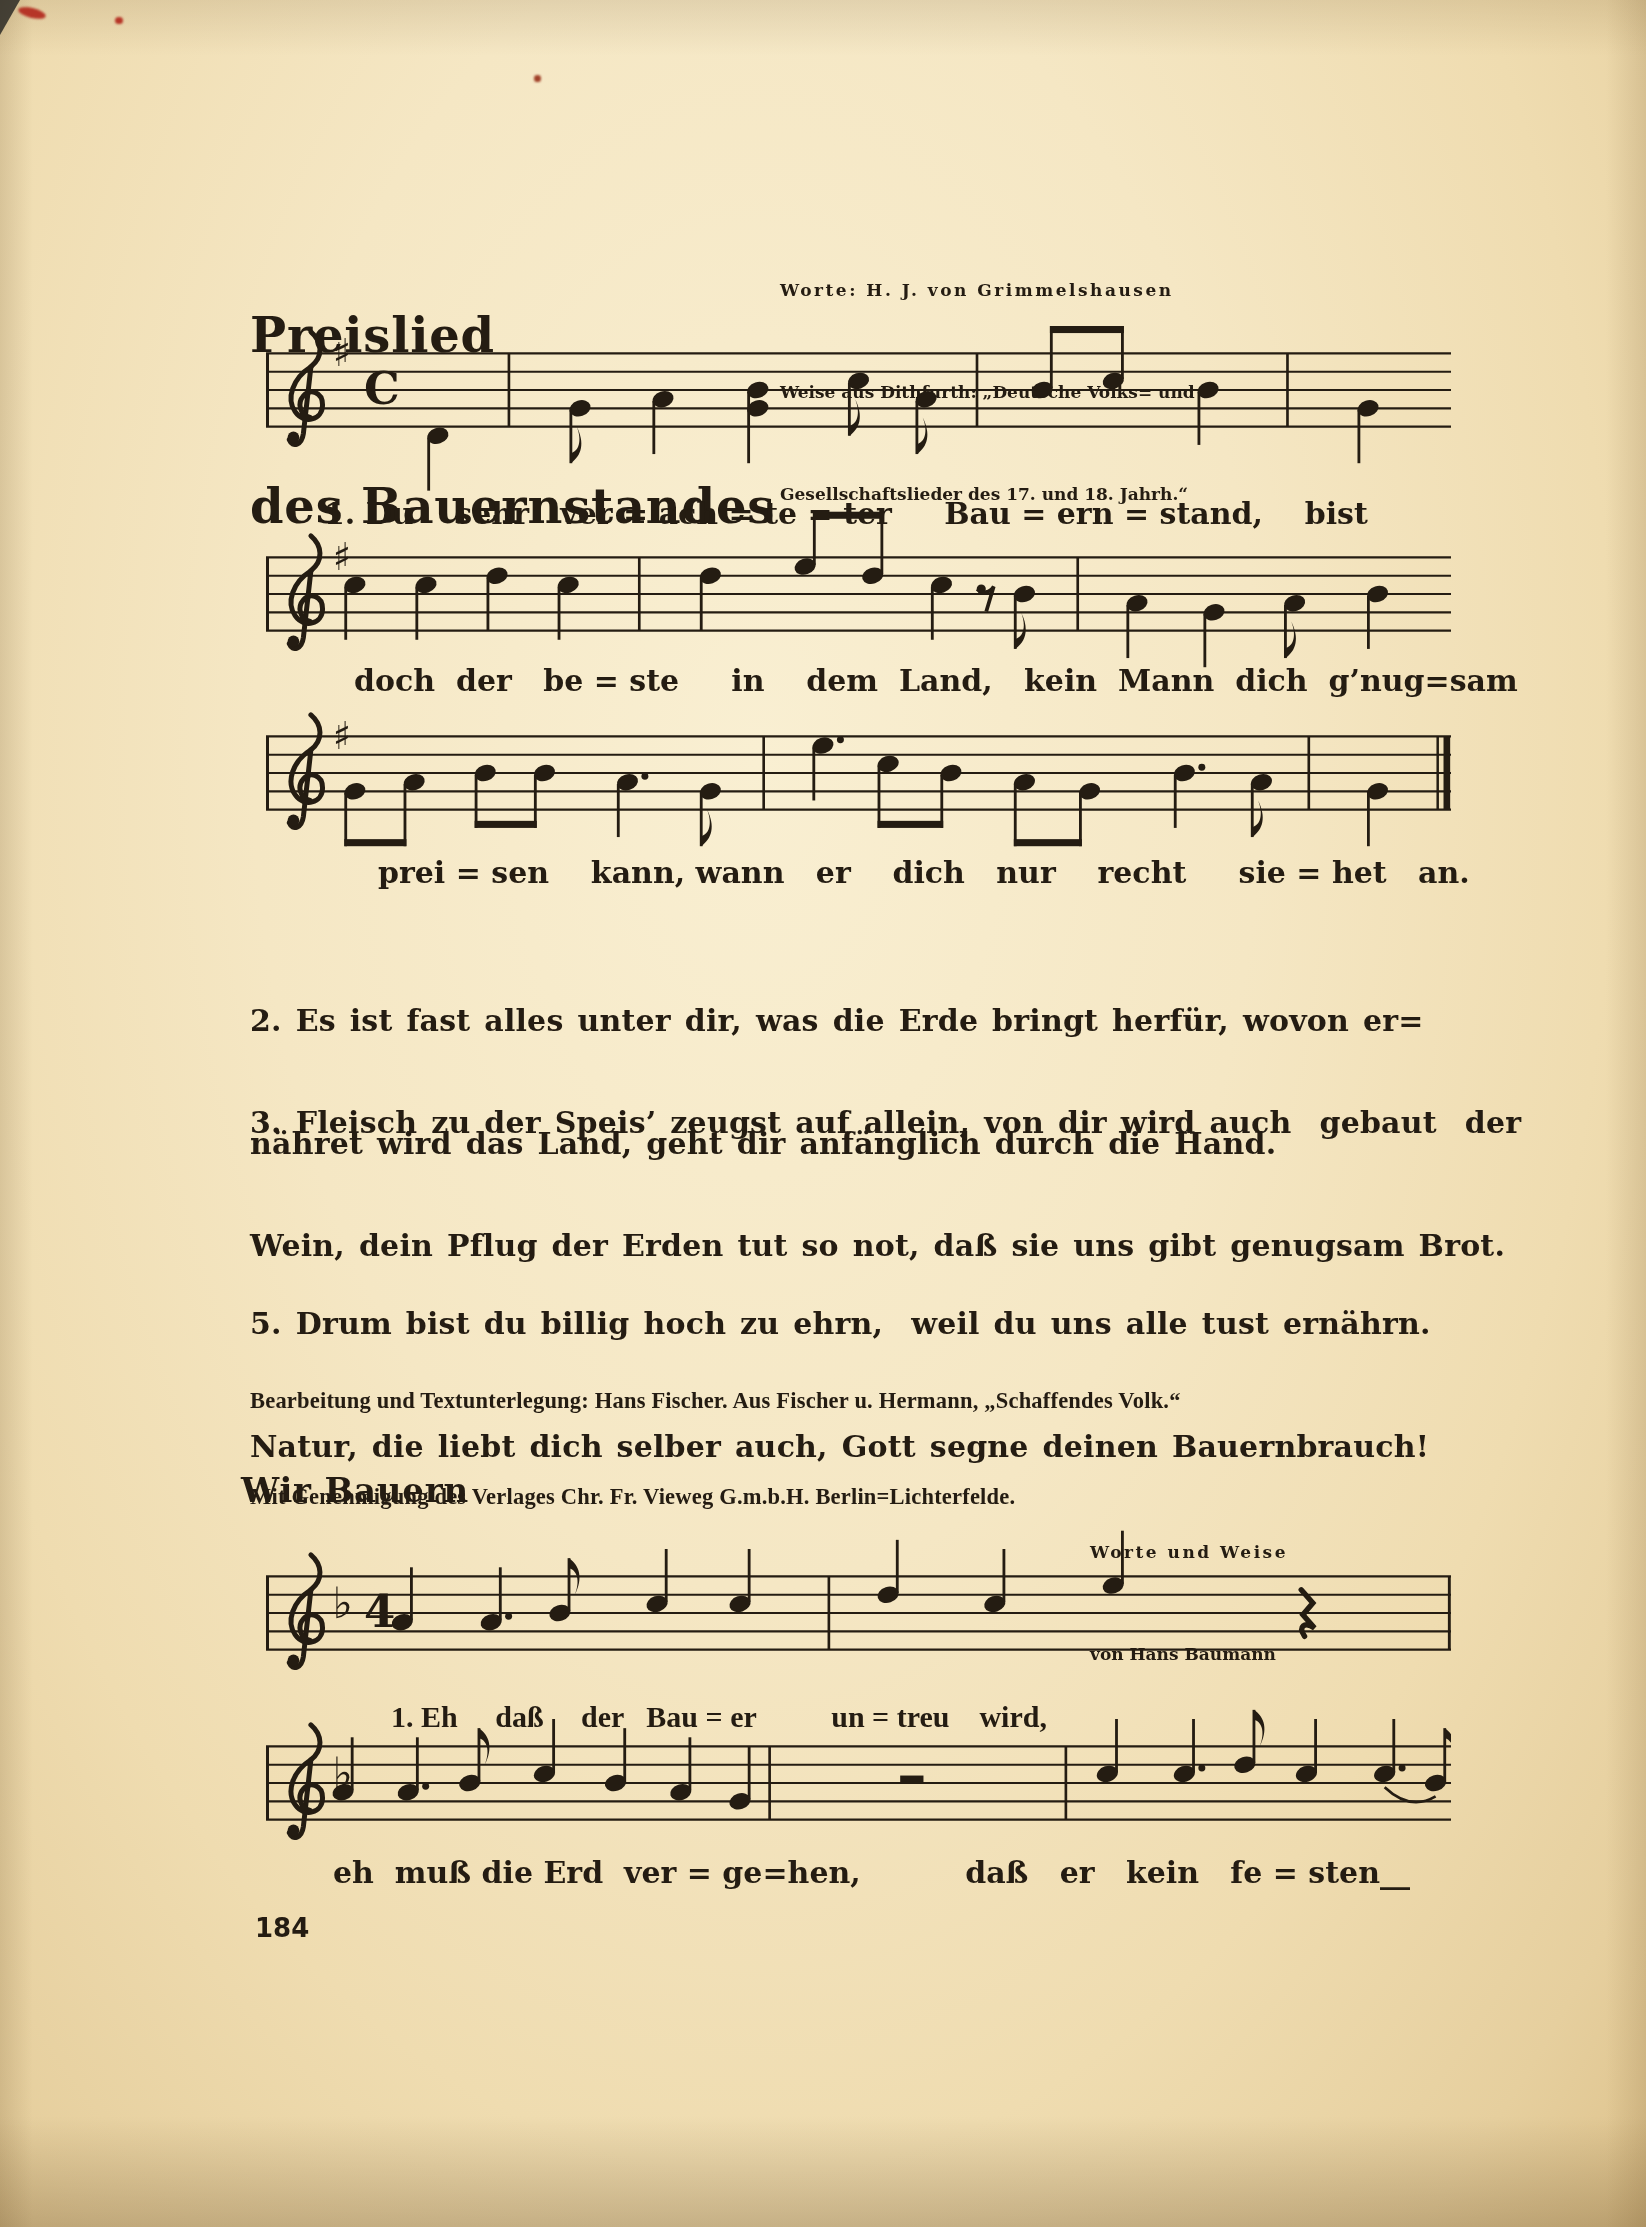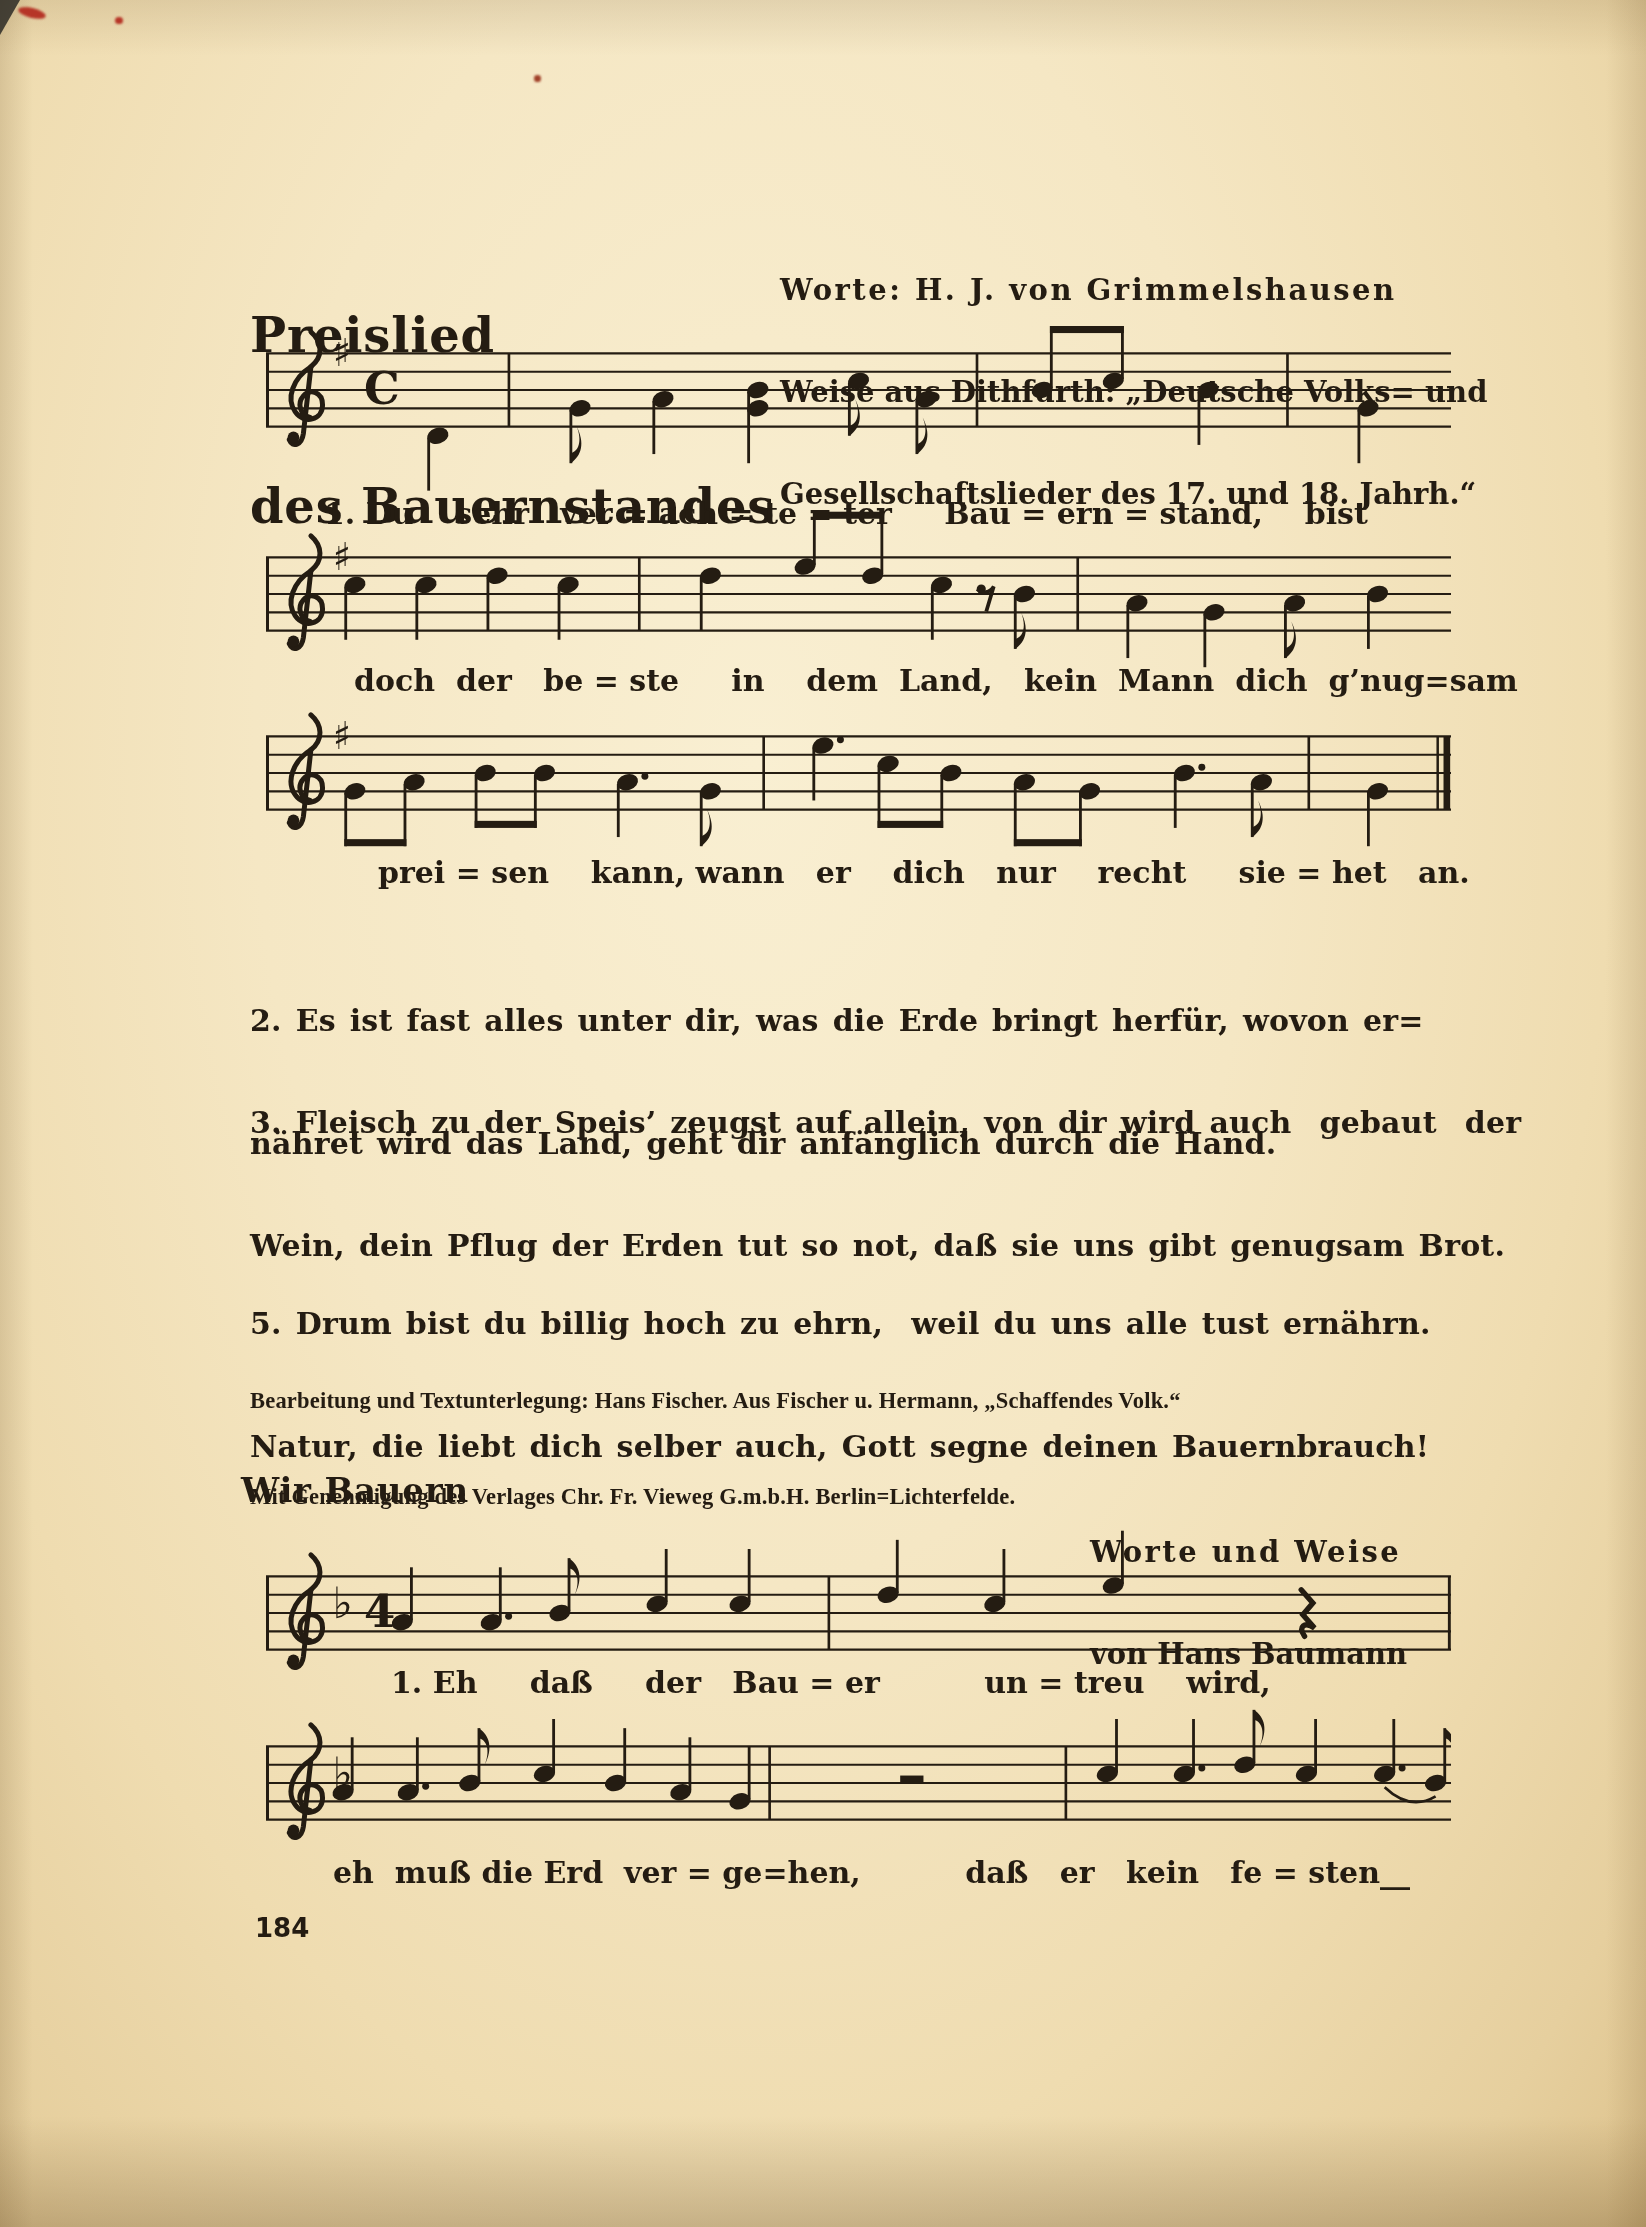--- a/index.html
+++ b/index.html
@@ -8,21 +8,21 @@
     color:#241c12;
     background:
       linear-gradient(to bottom, rgba(110,80,35,.14) 0%, rgba(0,0,0,0) 2.5%, rgba(0,0,0,0) 95%, rgba(96,68,30,.28) 100%),
       linear-gradient(to right, rgba(92,64,24,.16) 0%, rgba(0,0,0,0) 2%, rgba(0,0,0,0) 97.5%, rgba(120,90,46,.18) 100%),
       radial-gradient(ellipse at 46% 34%, #f9efd2 0%, #f5e7c4 40%, #efdcb0 68%, #e6cf9e 88%, #ddc28c 100%);
     font-family:"DejaVu Serif", serif;
   }
   .abs{position:absolute;}
   .fr{font-family:"DejaVu Serif", serif;font-weight:700;color:#241c12;white-space:pre;}
   .title{font-size:48px;line-height:57px;letter-spacing:0.8px;}
-  .attr{font-size:29px;line-height:34px;}
+  .attr{font-size:17px;line-height:34px;}
   .attr .sp1{letter-spacing:2.5px;}
   .lyr{font-size:30px;white-space:pre;}
   .verse{font-size:30px;line-height:41px;word-spacing:3.3px;letter-spacing:0.2px;}
   .src{font-size:22.5px;line-height:32px;letter-spacing:0.2px;}
   .staff{position:absolute;height:200px;}
   .speck{position:absolute;background:#b63527;border-radius:50%;filter:blur(1px);}
   .corner{position:absolute;left:0;top:0;width:20px;height:35px;background:#20201e;
           clip-path:polygon(0 0,100% 0,0 100%);opacity:.8;}
   .pgnum{font-family:"DejaVu Sans", sans-serif;font-weight:700;font-size:26px;}
 </style>
@@ -290,19 +290,19 @@
       <line x1="1356.1999999999998" y1="89" x2="1356.1999999999998" y2="25" stroke="#241c12" stroke-width="3.4"></line>
       <ellipse cx="1345.1999999999998" cy="91" rx="13" ry="9.5" fill="#241c12" transform="rotate(-18 1345.1999999999998 91)"></ellipse>
       <circle cx="1366.1999999999998" cy="84" r="4.2" fill="#241c12"></circle>
       <line x1="1417.475" y1="100" x2="1417.475" y2="36" stroke="#241c12" stroke-width="3.4"></line>
       <ellipse cx="1406.475" cy="102" rx="13" ry="9.5" fill="#241c12" transform="rotate(-18 1406.475 102)"></ellipse>
       <path d="M0,0 C13,9 17,24 7,44 C14,26 9,14 0,12 Z" transform="translate(1417.475,36)" fill="#241c12"></path>
       <rect x="762.6250000000001" y="93" width="28" height="9" fill="#241c12"></rect>
       <path d="M1345.1999999999998,107 Q1375.8374999999999,136 1406.475,118" stroke="#241c12" fill="none" stroke-width="3.2"></path>
     </svg>
 
-  <div class="abs fr lyr" style="left:391px;top:1665px;">1. Eh     daß     der   Bau = er          un = treu    wird,</div>
+  <div class="abs fr lyr" style="left:391px;top:1700px;font-family:Liberation Serif, serif;">1. Eh     daß     der   Bau = er          un = treu    wird,</div>
   <div class="abs fr lyr" style="left:333px;top:1855px;">eh  muß die Erd  ver = ge=hen,          daß   er   kein   fe = sten__</div>
 
   <div class="abs pgnum" style="left:255px;top:1913px;">184</div>
 
 </div>
 
 
 </body></html>

